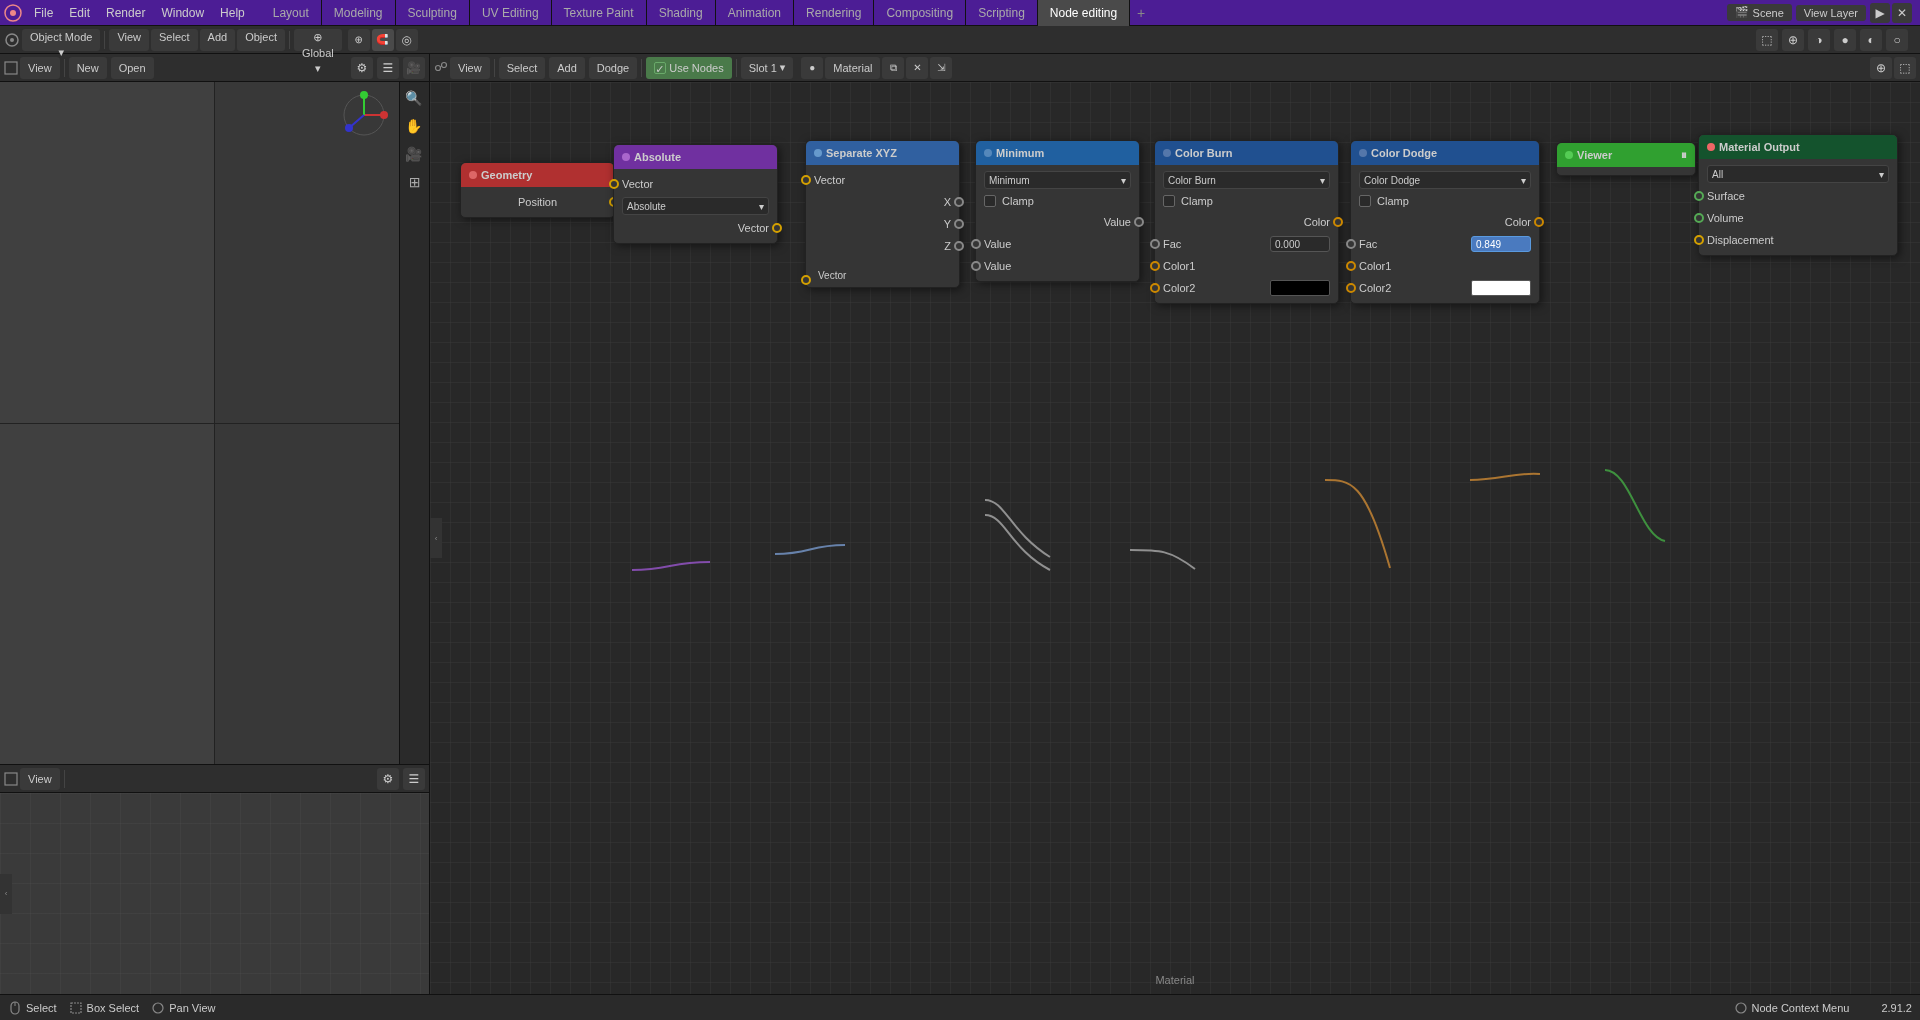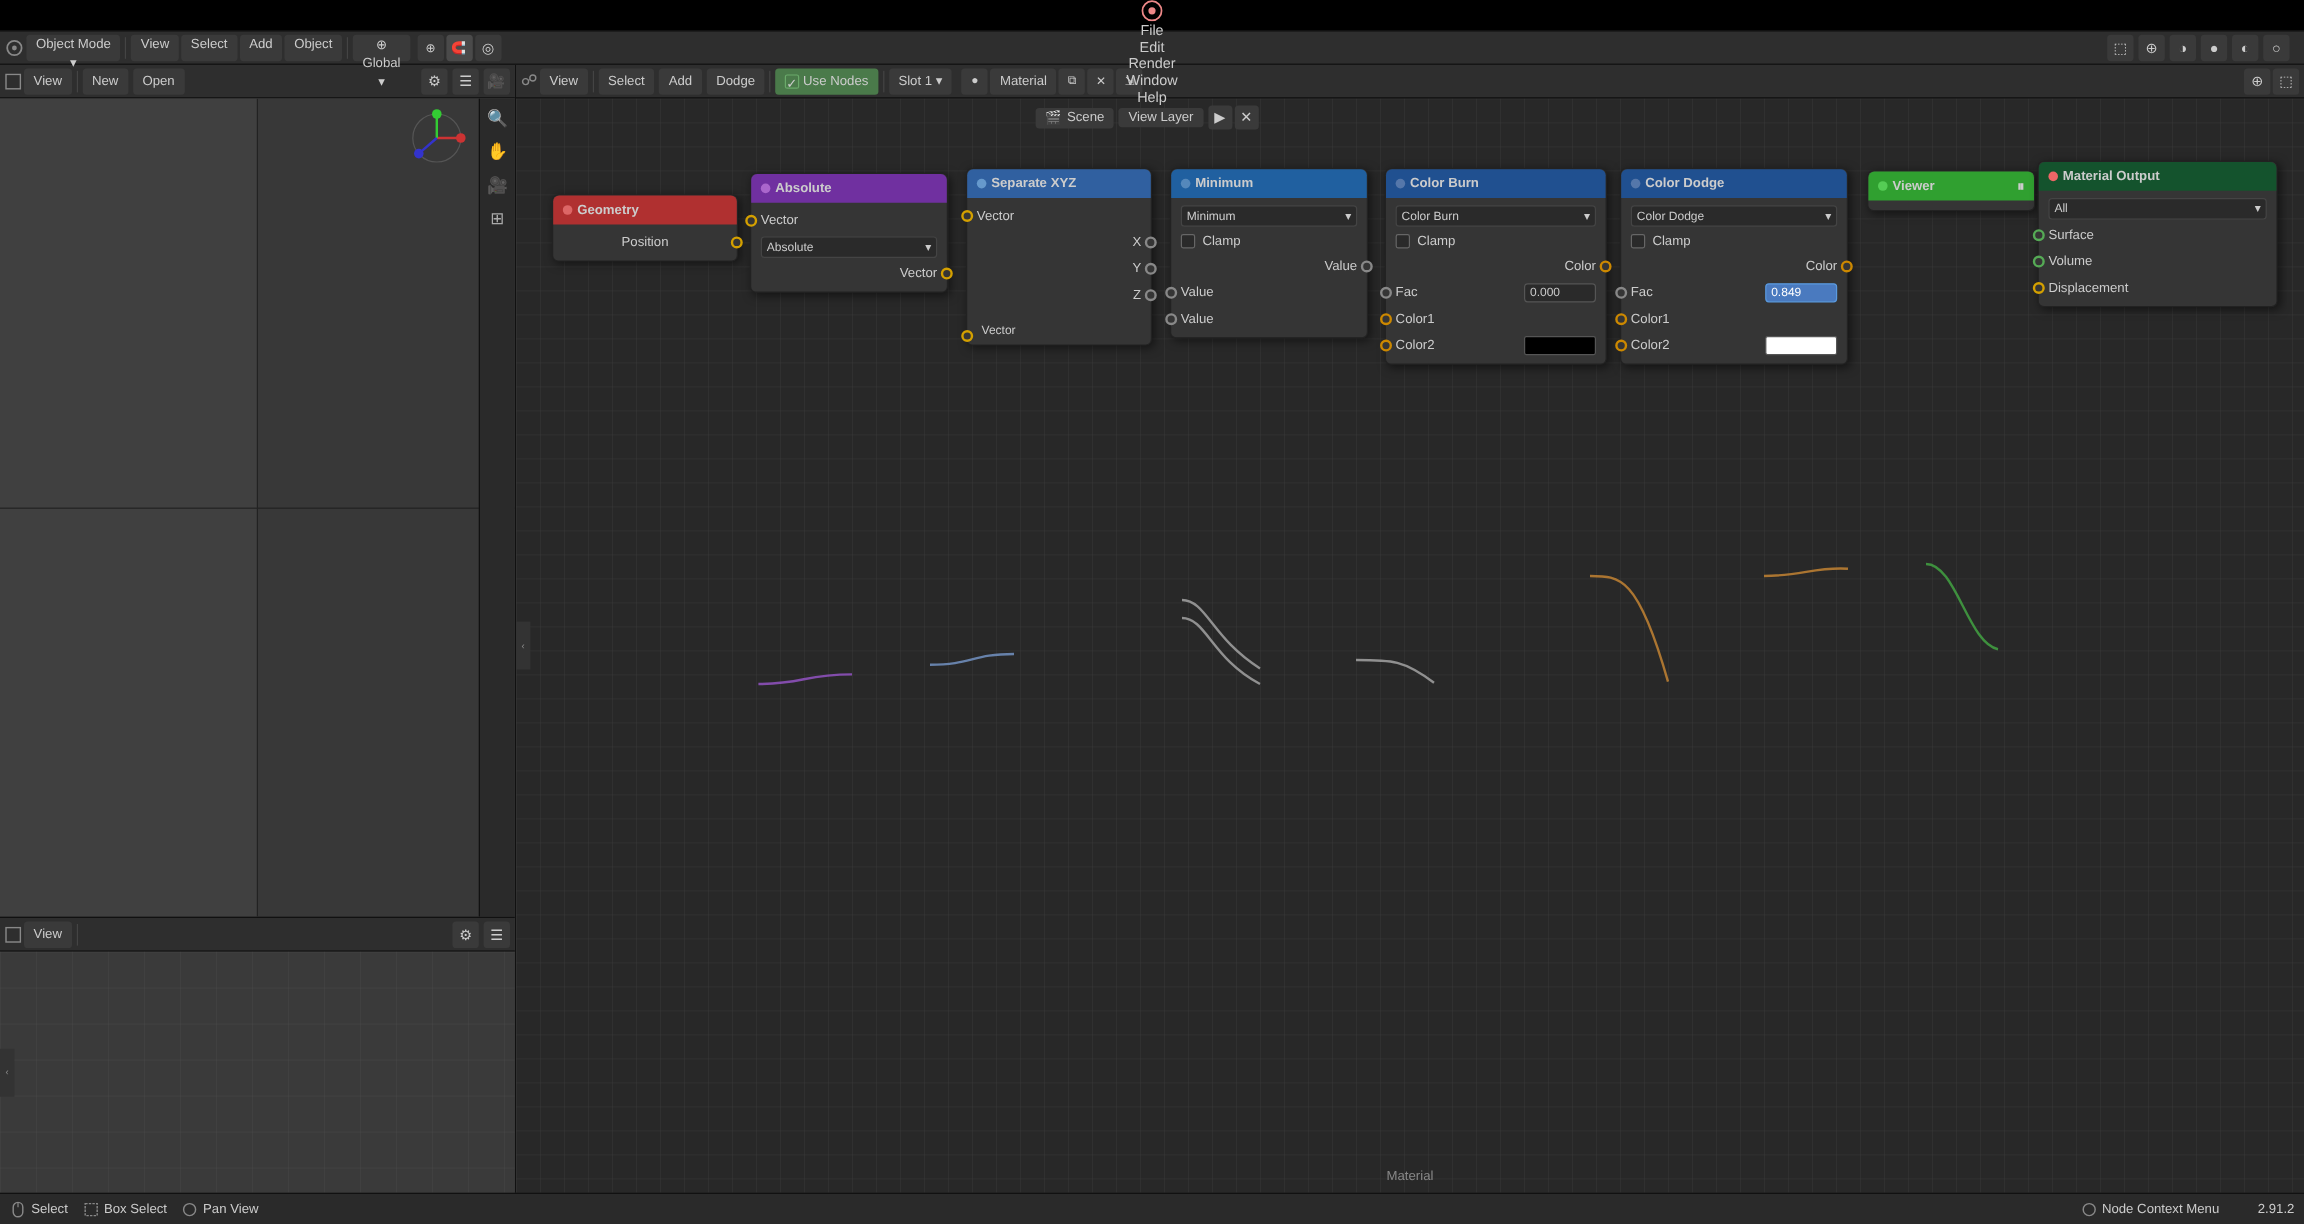--- a/index.html
+++ b/index.html
@@ -11,28 +11,27 @@
       font-size: 12px;
       color: #cccccc;
       overflow: hidden;
       position: relative;
     }
 
     
     #top-menu {
       width: 100%;
       height: 26px;
-      background: #000000;
+      background: #4c1d95;
       display: flex;
       align-items: center;
       border-bottom: 1px solid #111;
       position: absolute;
       top: 0; left: 0;
       z-index: 100;
-      flex-direction: column;
     }
     .blender-logo {
       width: 26px;
       height: 26px;
       display: flex;
       align-items: center;
       justify-content: center;
       font-size: 14px;
     }
     .top-menu-item {
@@ -556,20 +555,34 @@
       <circle cx="9" cy="9" r="8" fill="none" stroke="#e88" stroke-width="1.5"></circle>
       <circle cx="9" cy="9" r="3" fill="#e88"></circle>
     </svg>
   </div>
   <div class="top-menu-item">File</div>
   <div class="top-menu-item">Edit</div>
   <div class="top-menu-item">Render</div>
   <div class="top-menu-item">Window</div>
   <div class="top-menu-item">Help</div>
 
+  <div class="workspace-tabs">
+    <div class="workspace-tab">Layout</div>
+    <div class="workspace-tab">Modeling</div>
+    <div class="workspace-tab">Sculpting</div>
+    <div class="workspace-tab">UV Editing</div>
+    <div class="workspace-tab">Texture Paint</div>
+    <div class="workspace-tab">Shading</div>
+    <div class="workspace-tab">Animation</div>
+    <div class="workspace-tab">Rendering</div>
+    <div class="workspace-tab">Compositing</div>
+    <div class="workspace-tab">Scripting</div>
+    <div class="workspace-tab active">Node editing</div>
+    <div class="workspace-tab-add">+</div>
+  </div>
 
   <div class="top-right-controls">
     <div class="top-right-btn">
       <span>🎬</span>
       <span>Scene</span>
     </div>
     <div class="top-right-btn">
       <span>View Layer</span>
     </div>
     <div style="display:flex;gap:2px;align-items:center;">
@@ -767,21 +780,21 @@
         <span>Geometry</span>
       </div>
       <div class="node-body">
         <div class="node-row">
           <span class="node-label">Position</span>
           <div class="node-socket right yellow"></div>
         </div>
       </div>
     </div>
 
-    <div class="node" id="node-absolute" style="left:195px;top:62px;width:165px;">
+    <div class="node" id="node-absolute" style="left:183px;top:62px;width:165px;">
       <div class="node-header" style="background:#7030a0;">
         <div class="node-header-dot" style="background:#aa66cc;"></div>
         <span>Absolute</span>
       </div>
       <div class="node-body">
         <div class="node-row">
           <div class="node-socket left yellow"></div>
           <span class="node-label">Vector</span>
         </div>
         <div class="node-row" style="padding:2px 8px;">

